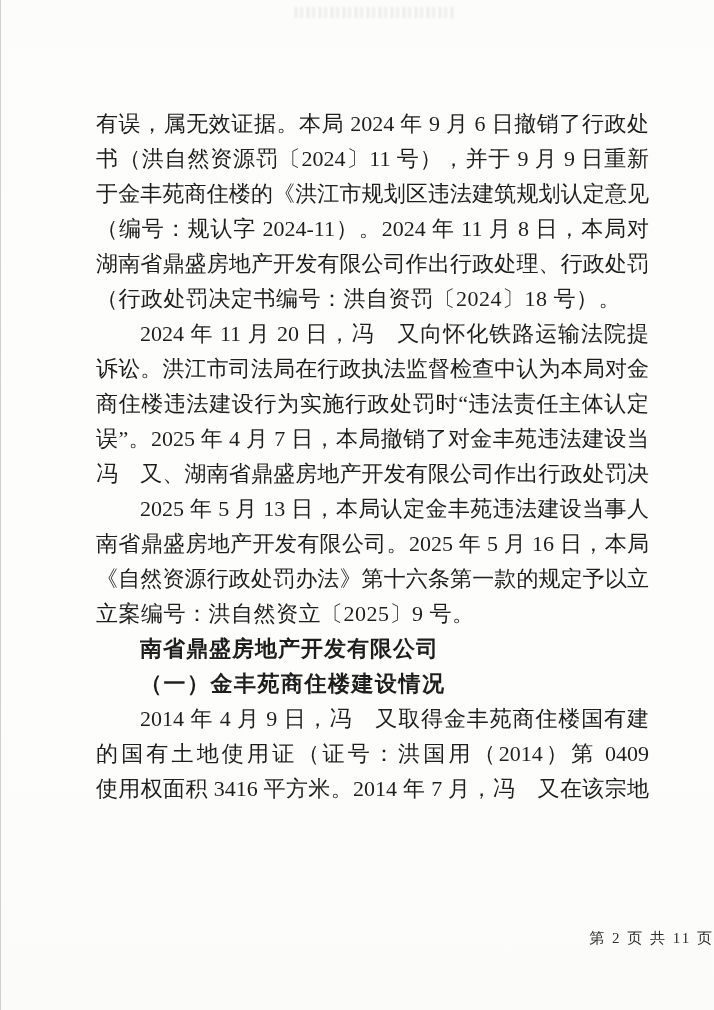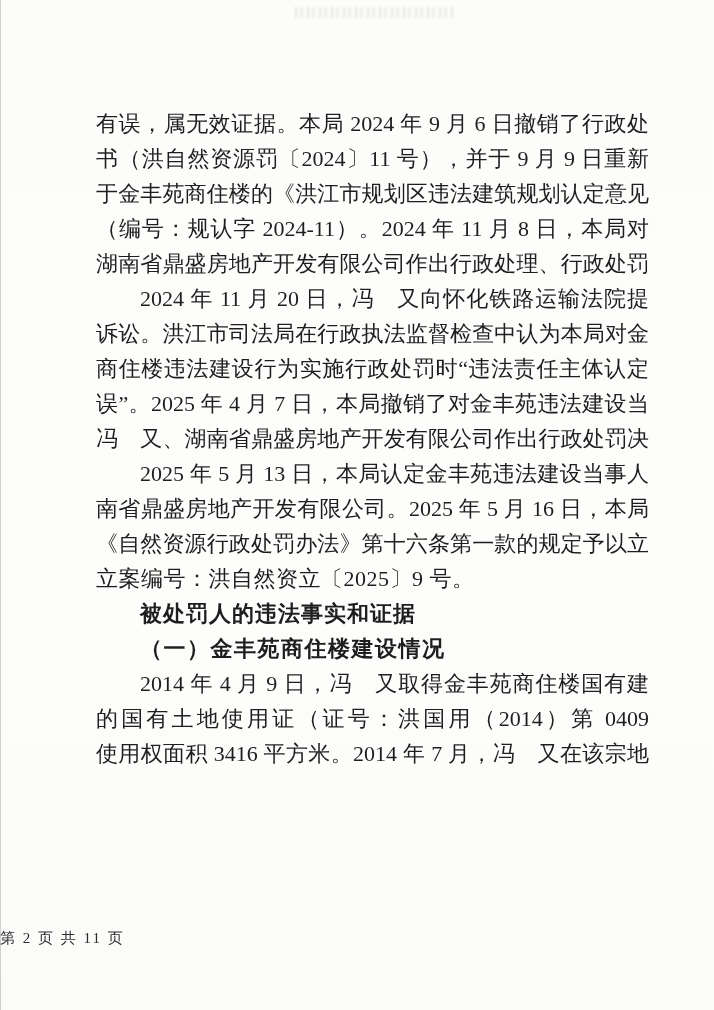--- a/index.html
+++ b/index.html
@@ -64,50 +64,51 @@
     letter-spacing: 1px;
   }
   .h-kai { 
     font-weight: bold;
     letter-spacing: 1.5px;
   }
   .footer {
     position: absolute;
     left: 0; top: 929px;
     width: 100%;
-    text-align: left;
+    text-align: right;
     font-size: 15px;
     letter-spacing: 2px;
     color: #2c2c2c;
   }
 </style>
 </head>
 <body>
 
 <div class="page">
 
   <div class="edge-line"></div>
   <div class="bleed"></div>
 
   <div class="text-block">
     <div class="ln j">有误，属无效证据。本局 2024 年 9 月 6 日撤销了行政处罚决定</div>
     <div class="ln j">书（洪自然资源罚〔2024〕11 号），并于 9 月 9 日重新作出关</div>
     <div class="ln j">于金丰苑商住楼的《洪江市规划区违法建筑规划认定意见书》</div>
     <div class="ln j">（编号：规认字 2024-11）。2024 年 11 月 8 日，本局对冯　又、</div>
     <div class="ln j">湖南省鼎盛房地产开发有限公司作出行政处理、行政处罚决定</div>
+    <div class="ln">（行政处罚决定书编号：洪自资罚〔2024〕18 号）。</div>
     <div class="ln j indent">2024 年 11 月 20 日，冯　又向怀化铁路运输法院提起行政</div>
     <div class="ln j">诉讼。洪江市司法局在行政执法监督检查中认为本局对金丰苑</div>
     <div class="ln j">商住楼违法建设行为实施行政处罚时“违法责任主体认定有</div>
     <div class="ln j">误”。2025 年 4 月 7 日，本局撤销了对金丰苑违法建设当事人</div>
     <div class="ln j">冯　又、湖南省鼎盛房地产开发有限公司作出行政处罚决定书</div>
     <div class="ln j indent">2025 年 5 月 13 日，本局认定金丰苑违法建设当事人为湖</div>
     <div class="ln j">南省鼎盛房地产开发有限公司。2025 年 5 月 16 日，本局根据</div>
     <div class="ln j">《自然资源行政处罚办法》第十六条第一款的规定予以立案，</div>
     <div class="ln">立案编号：洪自然资立〔2025〕9 号。</div>
-    <div class="ln indent h-black">被处罚人的违法事实和证据</div>
+    <div class="ln indent h-black">南省鼎盛房地产开发有限公司</div>
     <div class="ln indent h-kai">（一）金丰苑商住楼建设情况</div>
     <div class="ln j indent">2014 年 4 月 9 日，冯　又取得金丰苑商住楼国有建设用地</div>
     <div class="ln j">的国有土地使用证（证号：洪国用（2014）第 0409 号），土地</div>
     <div class="ln j">使用权面积 3416 平方米。2014 年 7 月，冯　又在该宗地开工</div>
   </div>
 
   <div class="footer">第 2 页 共 11 页</div>
 
 </div>
 

